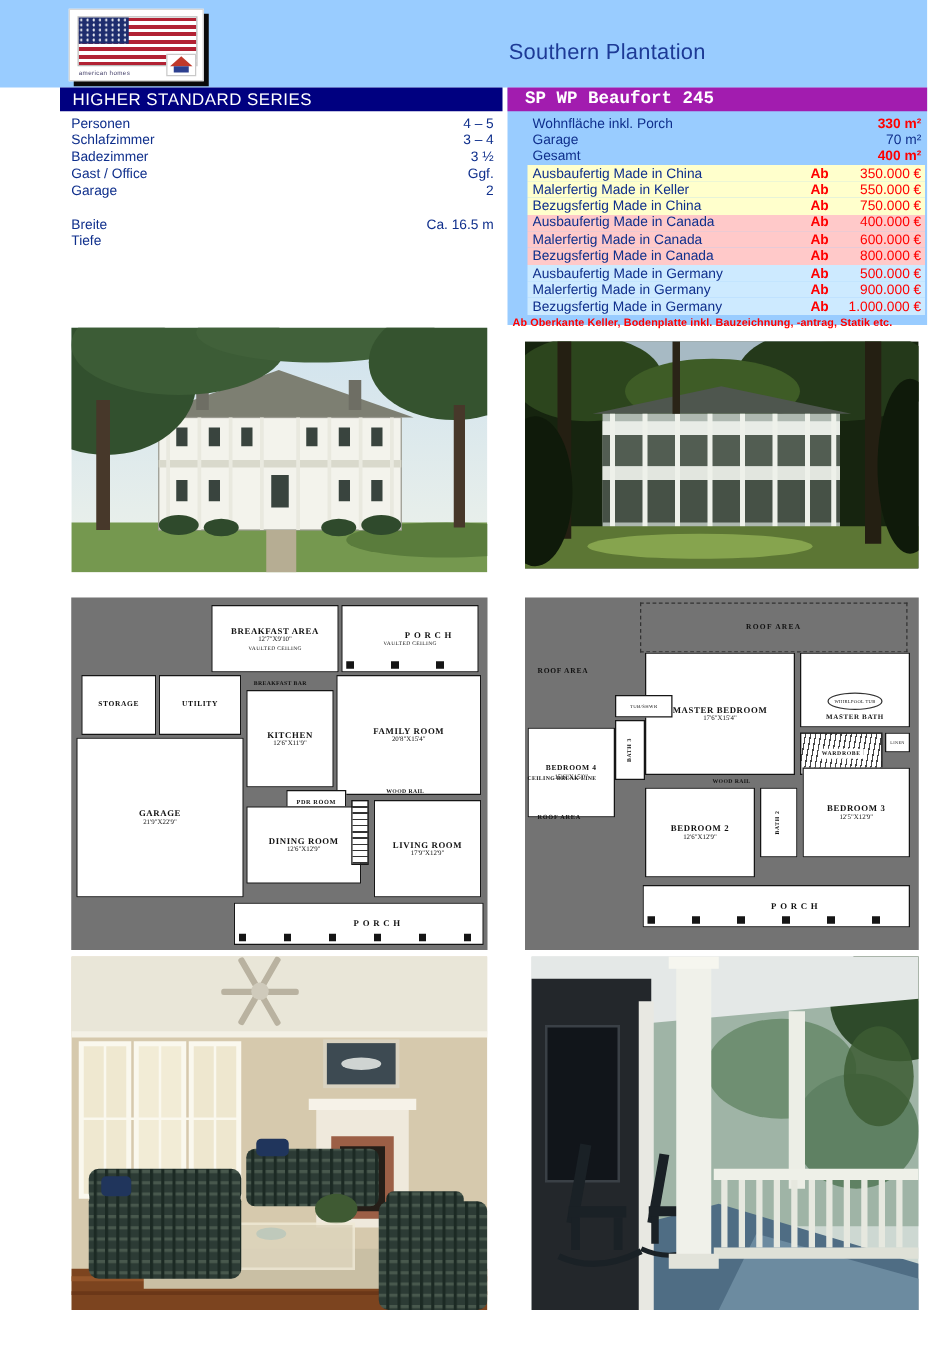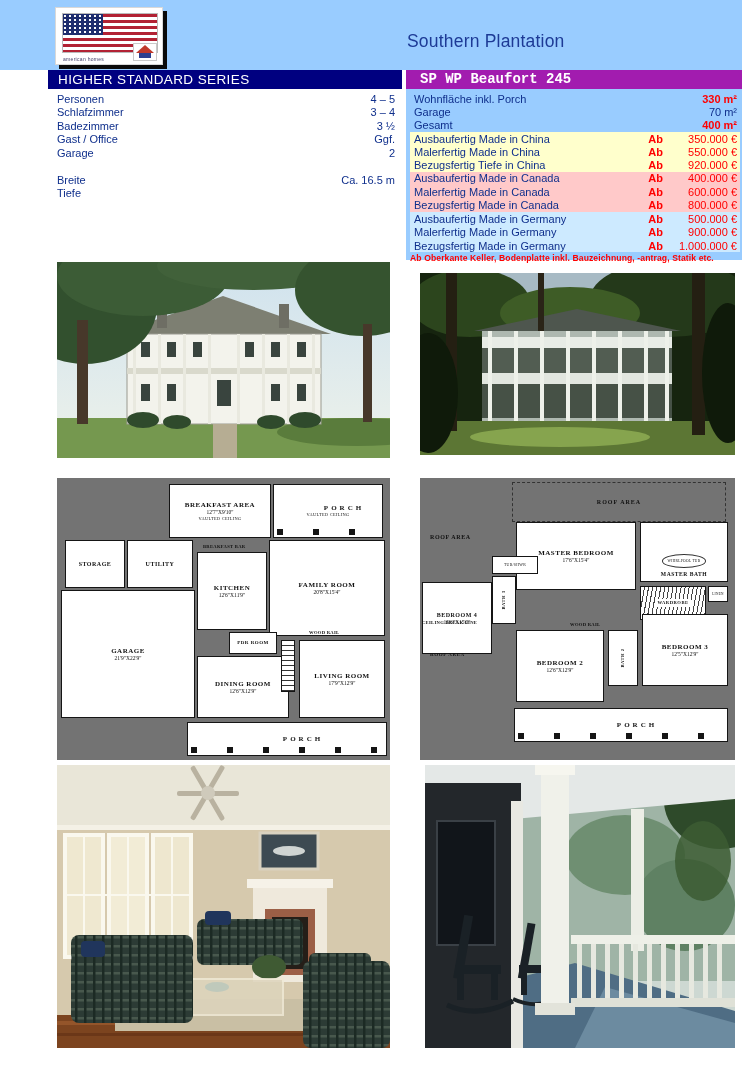--- a/index.html
+++ b/index.html
@@ -20,21 +20,21 @@
   #badge .base{position:absolute;left:5px;top:9px;width:12px;height:5px;background:#2c3f8f;}
   #title{left:407px;top:31px;font-size:17.5px;color:#1d3a96;letter-spacing:0.2px;}
   #series-bar{left:48px;top:70px;width:354px;height:19px;background:#000080;color:#fff;
         font-size:13.5px;line-height:19px;padding-left:10px;letter-spacing:0.4px;box-sizing:border-box;}
   #model-bar{left:406px;top:70px;width:336px;height:19px;background:#a21caf;color:#fff;
         font-size:14px;line-height:19px;font-weight:bold;padding-left:14px;box-sizing:border-box;font-family:Liberation Mono, monospace;}
   
   #specs-left{left:57px;top:92px;width:338px;}
   #specs-right{left:410px;top:92px;width:330px;}
   .srow,.arow,.prow{display:flex;align-items:center;height:13.5px;font-size:11px;}
-  .arow,.prow{height:13.3px;padding:0 3px 0 4px;}
+  .arow,.prow{height:13.3px;padding:0 3px 0 4px;margin-left:12px;}
   .lbl{flex:1;white-space:nowrap;overflow:hidden;}
   .val{text-align:right;white-space:nowrap;}
   .val.red{color:#ff0000;font-weight:bold;}
   .pfx{width:24px;text-align:right;color:#ff0000;font-weight:bold;}
   .amt{width:74px;text-align:right;color:#ff0000;font-weight:normal;}
   .prow.yellow{background:#ffffcc;}
   .prow.pink{background:#ffc9c9;}
   .prow.lblue{background:#cdeaff;align-items:flex-end;}
   #note{left:410px;top:253px;width:332px;font-size:8.6px;font-weight:bold;color:#ff0000;letter-spacing:0.1px;}
   
@@ -127,28 +127,28 @@
     <div class="arow">
         <span class="lbl">Gesamt</span>
         <span class="val red">400 m²</span>
       </div>
     <div class="prow yellow">
         <span class="lbl">Ausbaufertig Made in China</span>
         <span class="pfx">Ab</span>
         <span class="amt">350.000 €</span>
       </div>
     <div class="prow yellow">
-        <span class="lbl">Malerfertig Made in China</span>
+        <span class="lbl">Malerfertig Made in Keller</span>
         <span class="pfx">Ab</span>
         <span class="amt">550.000 €</span>
       </div>
     <div class="prow yellow">
-        <span class="lbl">Bezugsfertig Tiefe in China</span>
-        <span class="pfx">Ab</span>
-        <span class="amt">920.000 €</span>
+        <span class="lbl">Bezugsfertig Made in China</span>
+        <span class="pfx">Ab</span>
+        <span class="amt">750.000 €</span>
       </div>
     <div class="prow pink">
         <span class="lbl">Ausbaufertig Made in Canada</span>
         <span class="pfx">Ab</span>
         <span class="amt">400.000 €</span>
       </div>
     <div class="prow pink">
         <span class="lbl">Malerfertig Made in Canada</span>
         <span class="pfx">Ab</span>
         <span class="amt">600.000 €</span>
@@ -291,42 +291,42 @@
       <span class="nm">FAMILY ROOM</span>
       <span class="dm">20'8"X15'4"</span>
     </div>
     <div class="rm" style="left:140px;top:74px;width:70px;height:78px;">
       <span class="nm">KITCHEN</span>
       <span class="dm">12'6"X11'9"</span>
     </div>
     <div class="rm" style="left:172px;top:154px;width:48px;height:22px;">
       <span class="nm" style="font-size:5px;">PDR ROOM</span>
     </div>
-    <div class="rm" style="left:140px;top:178px;width:92px;height:62px;">
+    <div class="rm" style="left:140px;top:167px;width:92px;height:62px;">
       <span class="nm">DINING ROOM</span>
       <span class="dm">12'6"X12'9"</span>
     </div>
     <div class="rm hatch" style="left:224px;top:162px;width:14px;height:52px;"></div>
     <span class="tinylbl" style="left:252px;top:152px;">WOOD RAIL</span>
     <div class="rm" style="left:242px;top:162px;width:86px;height:78px;">
       <span class="nm">LIVING ROOM</span>
       <span class="dm">17'9"X12'9"</span>
     </div>
     <div class="rm porch" style="left:130px;top:244px;width:200px;height:34px;">
       <span class="nm">PORCH</span>
       <div class="colstrip"></div>
     </div>
   </div>
 
   <div class="abs plan" style="left:420px;top:478px;width:315px;height:282px;">
     <div class="rm dashed" style="left:92px;top:4px;width:214px;height:40px;">
       <span class="nm" style="font-size:6px;letter-spacing:1px;">ROOF AREA</span>
     </div>
     <span class="medlbl" style="left:10px;top:56px;">ROOF AREA</span>
-    <div class="rm" style="left:96px;top:44px;width:120px;height:68px;">
+    <div class="rm" style="left:96px;top:44px;width:120px;height:98px;">
       <span class="nm">MASTER BEDROOM</span>
       <span class="dm">17'6"X15'4"</span>
     </div>
     <div class="rm" style="left:220px;top:44px;width:88px;height:60px;justify-content:flex-end;padding-bottom:3px;">
       <span class="sb" style="font-size:3.6px;border:0.8px solid #333;border-radius:50%;padding:3px 5px;margin-bottom:2px;">WHIRLPOOL TUB</span>
       <span class="nm" style="font-size:5.6px;">MASTER BATH</span>
     </div>
     <div class="rm" style="left:72px;top:78px;width:46px;height:18px;">
       <span class="sb" style="font-size:3.8px;">TUB/SHWR</span>
     </div>

